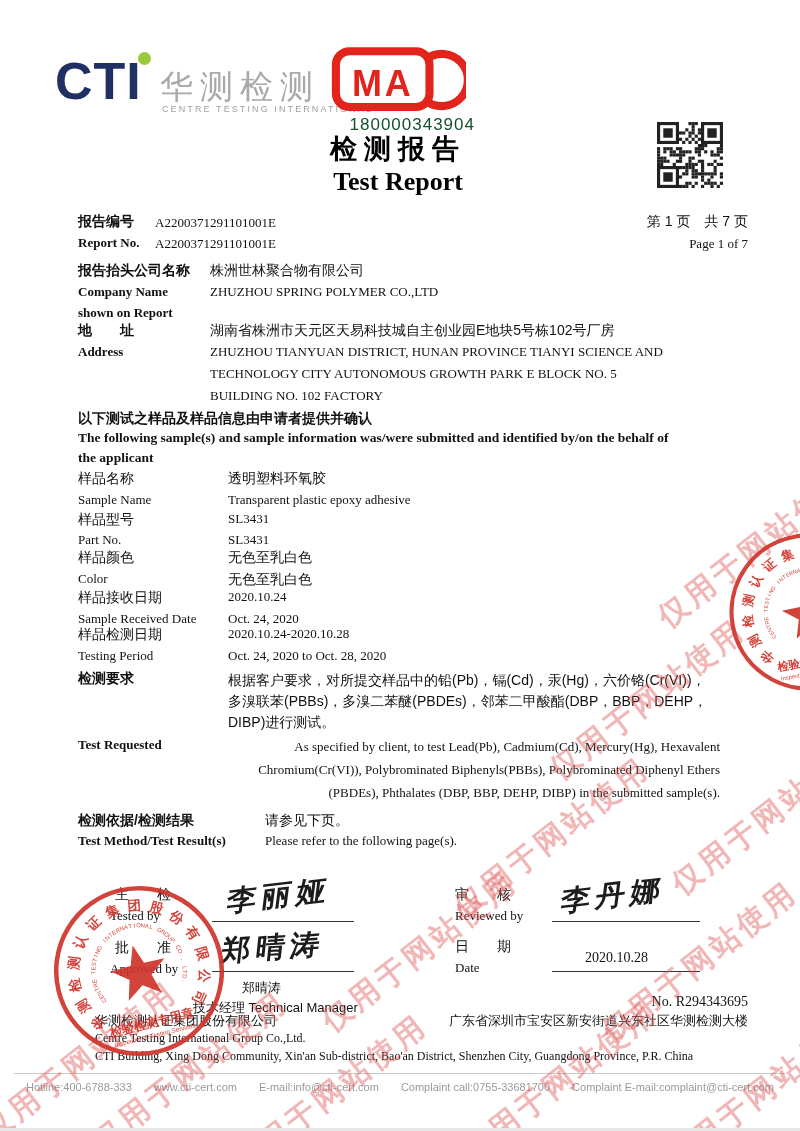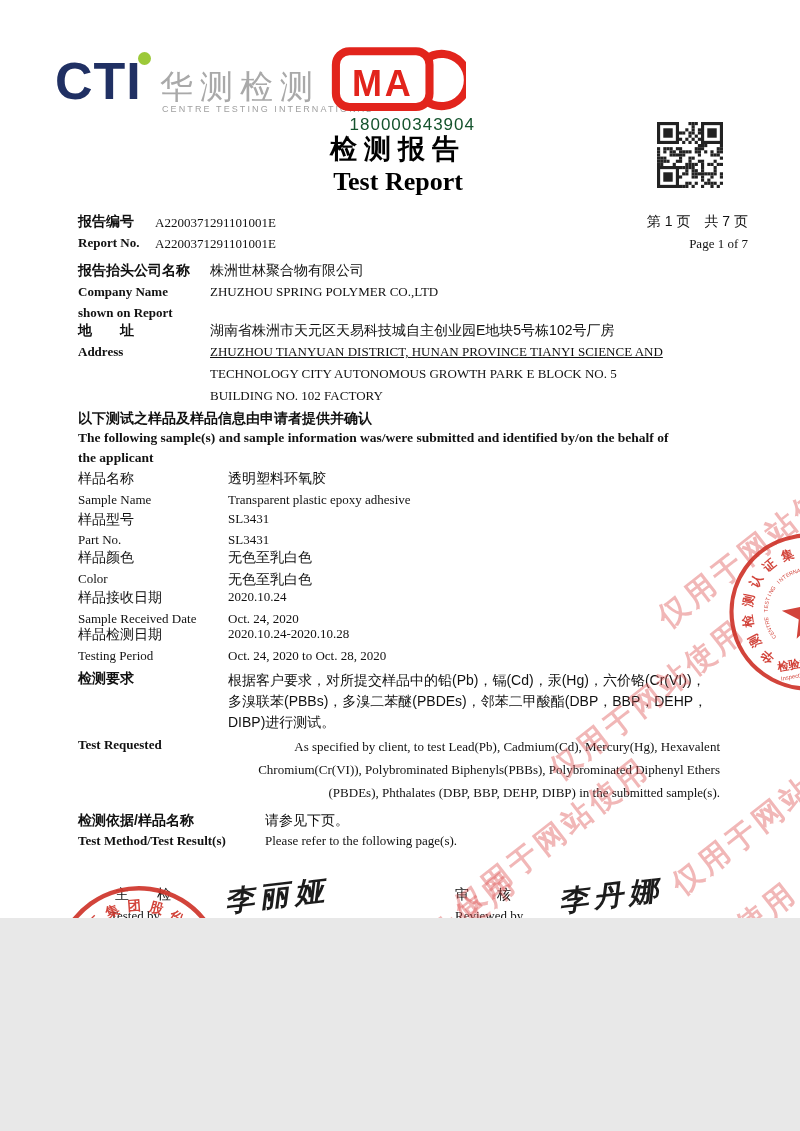--- a/index.html
+++ b/index.html
@@ -1,16 +1,16 @@
 <!DOCTYPE html>
 <html><head>
 <meta charset="utf-8">
 <style>
   html,body{margin:0;padding:0;background:#e8e8e8;}
-  .page{position:relative;width:800px;height:918px;background:#ffffff;overflow:hidden;
+  .page{position:relative;width:800px;height:1128px;background:#ffffff;overflow:hidden;
         font-family:"Liberation Sans",sans-serif;color:#111;}
   .abs{position:absolute;}
   .b{font-weight:bold;}
   
   .cti-abbr{font-size:52px;font-weight:900;color:#203063;letter-spacing:1px;line-height:1;}
   .cti-dot{width:13px;height:13px;border-radius:50%;background:#9cc939;}
   .cti-cn{font-size:33px;color:#a9a9a9;letter-spacing:7px;line-height:1;}
   .cti-en{font-size:9px;color:#a0a0a0;letter-spacing:2.1px;}
   .cma-num{font-size:17px;color:#14532d;letter-spacing:1px;text-align:right;}
   .doc-title-cn{font-size:27px;font-weight:bold;letter-spacing:7px;text-align:center;color:#000;}
@@ -214,21 +214,21 @@
 
   <div class="abs lcn b" style="left:78px;top:262px;">报告抬头公司名称</div>
   <div class="abs vcn" style="left:210px;top:262px;">株洲世林聚合物有限公司</div>
   <div class="abs len b" style="left:78px;top:284px;">Company Name</div>
   <div class="abs ven" style="left:210px;top:284px;">ZHUZHOU SPRING POLYMER CO.,LTD</div>
   <div class="abs len b" style="left:78px;top:305px;">shown on Report</div>
 
   <div class="abs lcn b" style="left:78px;top:322px;">地　　址</div>
   <div class="abs vcn" style="left:210px;top:322px;">湖南省株洲市天元区天易科技城自主创业园E地块5号栋102号厂房</div>
   <div class="abs len b" style="left:78px;top:344px;">Address</div>
-  <div class="abs ven" style="left:210px;top:344px;text-decoration:underline;">ZHUZHOU TIANYUAN DISTRICT, HUNAN PROVINCE TIANYI SCIENCE AND</div>
+  <div class="abs ven" style="left:210px;top:344px;">ZHUZHOU TIANYUAN DISTRICT, HUNAN PROVINCE TIANYI SCIENCE AND</div>
   <div class="abs ven" style="left:210px;top:366px;">TECHNOLOGY CITY AUTONOMOUS GROWTH PARK E BLOCK NO. 5</div>
   <div class="abs ven" style="left:210px;top:388px;">BUILDING NO. 102 FACTORY</div>
 
   <div class="abs len b" style="left:78px;top:430px;font-size:13.5px;">The following sample(s) and sample information was/were submitted and identified by/on the behalf of</div>
   <div class="abs lcn b" style="left:78px;top:410px;">以下测试之样品及样品信息由申请者提供并确认</div>
   <div class="abs len b" style="left:78px;top:450px;font-size:13.5px;">the applicant</div>
 
   <div class="abs lcn" style="left:78px;top:470px;">样品名称</div>
   <div class="abs vcn" style="left:228px;top:470px;">透明塑料环氧胶</div>
   <div class="abs ven" style="left:78px;top:492px;">Sample Name</div>
@@ -252,21 +252,21 @@
   <div class="abs lcn" style="left:78px;top:626px;">样品检测日期</div>
   <div class="abs ven" style="left:228px;top:626px;">2020.10.24-2020.10.28</div>
   <div class="abs ven" style="left:78px;top:648px;">Testing Period</div>
   <div class="abs ven" style="left:228px;top:648px;">Oct. 24, 2020  to  Oct. 28, 2020</div>
 
   <div class="abs lcn b" style="left:78px;top:670px;">检测要求</div>
   <div class="abs para-cn" style="left:228px;top:670px;">根据客户要求，对所提交样品中的铅(Pb)，镉(Cd)，汞(Hg)，六价铬(Cr(VI))，多溴联苯(PBBs)，多溴二苯醚(PBDEs)，邻苯二甲酸酯(DBP，BBP，DEHP，DIBP)进行测试。</div>
   <div class="abs len b" style="left:78px;top:737px;">Test Requested</div>
   <div class="abs para-en" style="left:228px;top:735px;text-align:right;">As specified by client, to test Lead(Pb), Cadmium(Cd), Mercury(Hg), Hexavalent Chromium(Cr(VI)), Polybrominated Biphenyls(PBBs), Polybrominated Diphenyl Ethers (PBDEs), Phthalates (DBP, BBP, DEHP, DIBP) in the submitted sample(s).</div>
 
-  <div class="abs lcn b" style="left:78px;top:812px;">检测依据/样品名称</div>
+  <div class="abs lcn b" style="left:78px;top:812px;">检测依据/检测结果</div>
   <div class="abs vcn" style="left:265px;top:812px;">请参见下页。</div>
   <div class="abs len b" style="left:78px;top:833px;">Test Method/Test Result(s)</div>
   <div class="abs ven" style="left:265px;top:833px;">Please refer to the following page(s).</div>
 
   <div class="abs lcn" style="left:115px;top:886px;">主　　检</div>
   <div class="abs ven" style="left:110px;top:908px;">Tested by</div>
   <div class="abs signature" style="left:228px;top:876px;">李丽娅</div>
   <div class="abs sig-line" style="left:212px;top:921px;width:142px;"></div>
 
   <div class="abs lcn" style="left:115px;top:939px;">批　　准</div>

